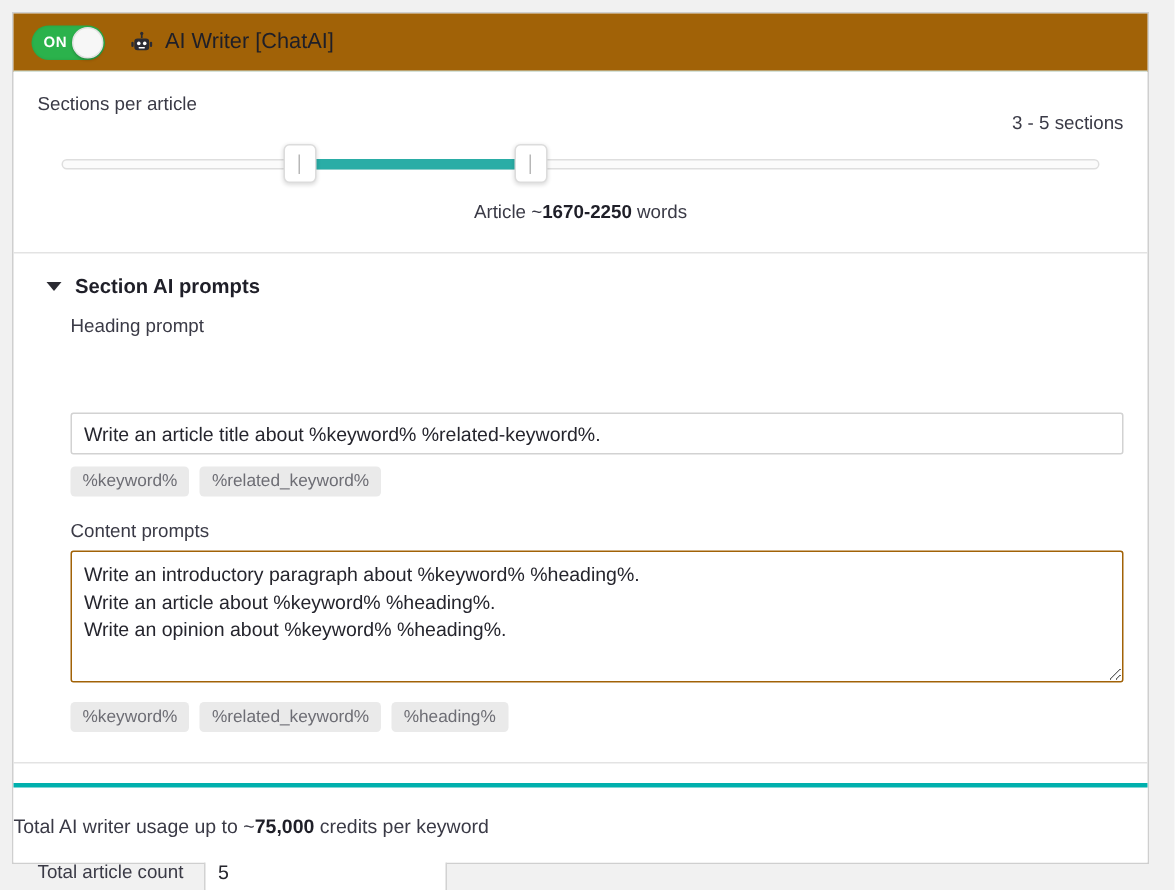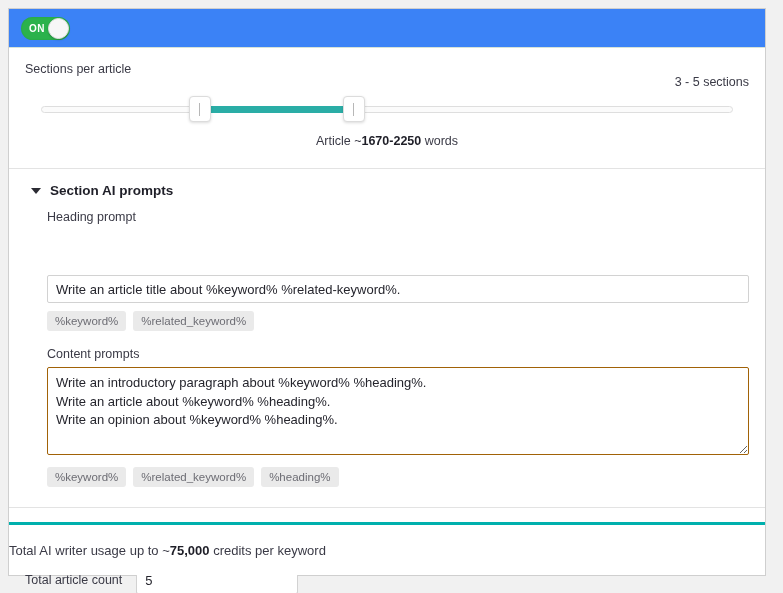--- a/index.html
+++ b/index.html
@@ -24,21 +24,21 @@
     background: #ffffff;
     border: 1px solid #cfcfcf;
     box-sizing: border-box;
     display: flex;
     flex-direction: column;
   }
 
   
   .card-header {
     height: 39px;
-    background: #3b82f6;
+    background: #a16207;
     border-bottom: 1px solid #d6e2d8;
     display: flex;
     align-items: center;
     padding: 0 0 0 12px;
     box-sizing: border-box;
     flex: 0 0 auto;
   }
 
   .toggle {
     width: 49px;
@@ -299,20 +299,35 @@
 </style>
 </head>
 <body>
 
 <div class="card">
 
   <div class="card-header">
     <div class="toggle">
       <span class="on-text">ON</span>
       <span class="knob"></span>
+    </div>
+    <div class="header-title">
+      <span class="robot-icon">
+        <svg width="17" height="17" viewBox="0 0 24 24" aria-hidden="true">
+          <rect x="5" y="8" width="14" height="11" rx="3" fill="#2b2b33"></rect>
+          <circle cx="9.2" cy="12.6" r="1.7" fill="#ffffff"></circle>
+          <circle cx="14.8" cy="12.6" r="1.7" fill="#ffffff"></circle>
+          <rect x="9" y="16" width="6" height="1.4" rx="0.7" fill="#ffffff"></rect>
+          <rect x="11.2" y="3.6" width="1.6" height="4" fill="#2b2b33"></rect>
+          <circle cx="12" cy="3.2" r="1.5" fill="#2b2b33"></circle>
+          <rect x="2.2" y="11" width="2.2" height="5" rx="1.1" fill="#2b2b33"></rect>
+          <rect x="19.6" y="11" width="2.2" height="5" rx="1.1" fill="#2b2b33"></rect>
+        </svg>
+      </span>
+      <span>AI Writer [ChatAI]</span>
     </div>
   </div>
 
   <div class="card-body">
 
     <div class="slider-block">
       <div class="slider-label">Sections per article</div>
       <div class="slider-row">
         <div class="slider-value">3 - 5 sections</div>
         <div class="slider-track"></div>

